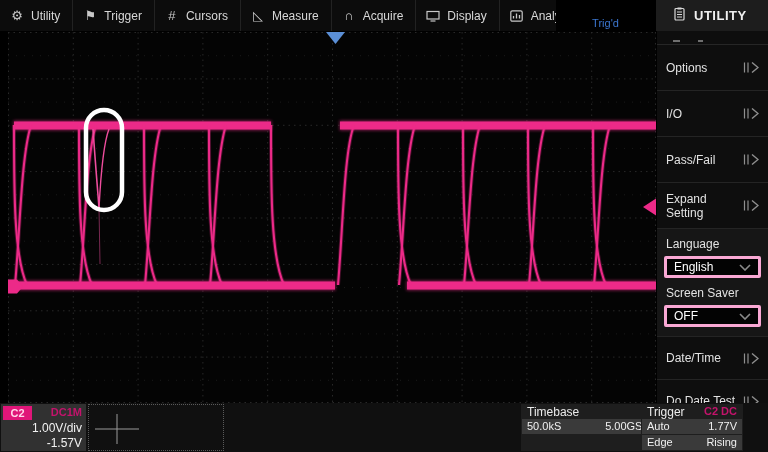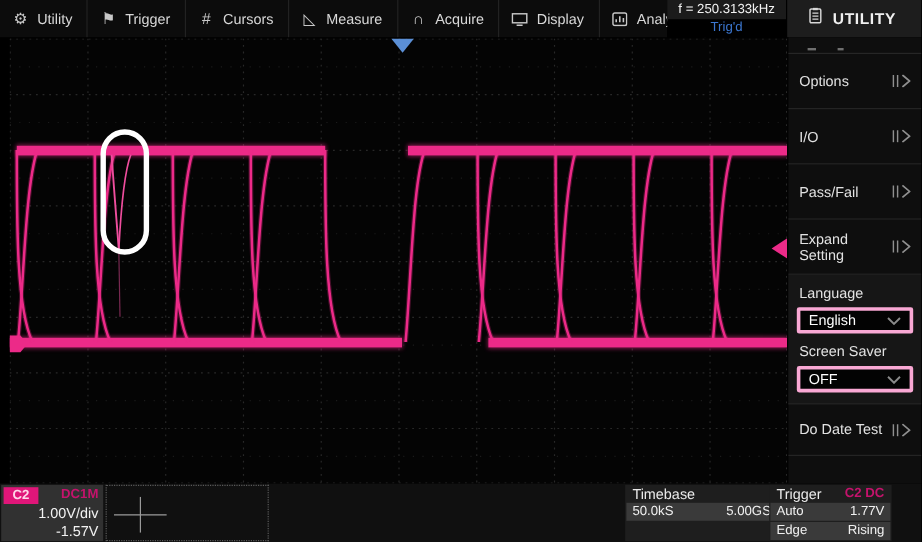--- a/index.html
+++ b/index.html
@@ -94,21 +94,20 @@
         <svg width="13" height="12" viewBox="0 0 13 12">
             <rect x="0.8" y="0.8" width="11.4" height="10.4" rx="1.5" fill="none" stroke="#c8c8c8" stroke-width="1.2"></rect>
             <path d="M3.5,8.5 V6 M6.5,8.5 V3.5 M9.5,8.5 V5" stroke="#c8c8c8" stroke-width="1.3"></path>
           </svg>
       </span>
       <span>Analysis</span>
     </div>
   </div>
 
   <div class="freqbox">
-    <div class="fval">f = 250.3133kHz</div>
     <div class="trigd">Trig'd</div>
   </div>
 
   <div class="side-header">
     <span>
       <svg width="11" height="14" viewBox="0 0 11 14">
           <rect x="1" y="1.5" width="9" height="11.5" rx="1" fill="none" stroke="#d8d8d8" stroke-width="1.2"></rect>
           <rect x="3.5" y="0.5" width="4" height="2" fill="#d8d8d8"></rect>
           <path d="M3,5 H8 M3,7.5 H8 M3,10 H8" stroke="#d8d8d8" stroke-width="1"></path>
         </svg>
@@ -267,20 +266,29 @@
       <div class="sb-select">
         <span>OFF</span>
         <span>
           <svg width="12" height="7" viewBox="0 0 12 7">
               <path d="M1,1 L6,6 L11,1" stroke="#8a8a8a" stroke-width="1.6" fill="none"></path>
             </svg>
         </span>
       </div>
     </div>
 
+    <div class="sb-row h43">
+      <span>Date/Time</span>
+      <span class="sb-ind">
+        <svg width="16" height="11" viewBox="0 0 16 11">
+            <path d="M1.5,0.5 V10.5 M5,0.5 V10.5" stroke="#8f8f8f" stroke-width="1.2"></path>
+            <path d="M9,0.5 L15,5.5 9,10.5" fill="none" stroke="#8f8f8f" stroke-width="1.4"></path>
+          </svg>
+      </span>
+    </div>
 
     <div class="sb-row h43">
       <span>Do Date Test</span>
       <span class="sb-ind">
         <svg width="16" height="11" viewBox="0 0 16 11">
             <path d="M1.5,0.5 V10.5 M5,0.5 V10.5" stroke="#8f8f8f" stroke-width="1.2"></path>
             <path d="M9,0.5 L15,5.5 9,10.5" fill="none" stroke="#8f8f8f" stroke-width="1.4"></path>
           </svg>
       </span>
     </div>

